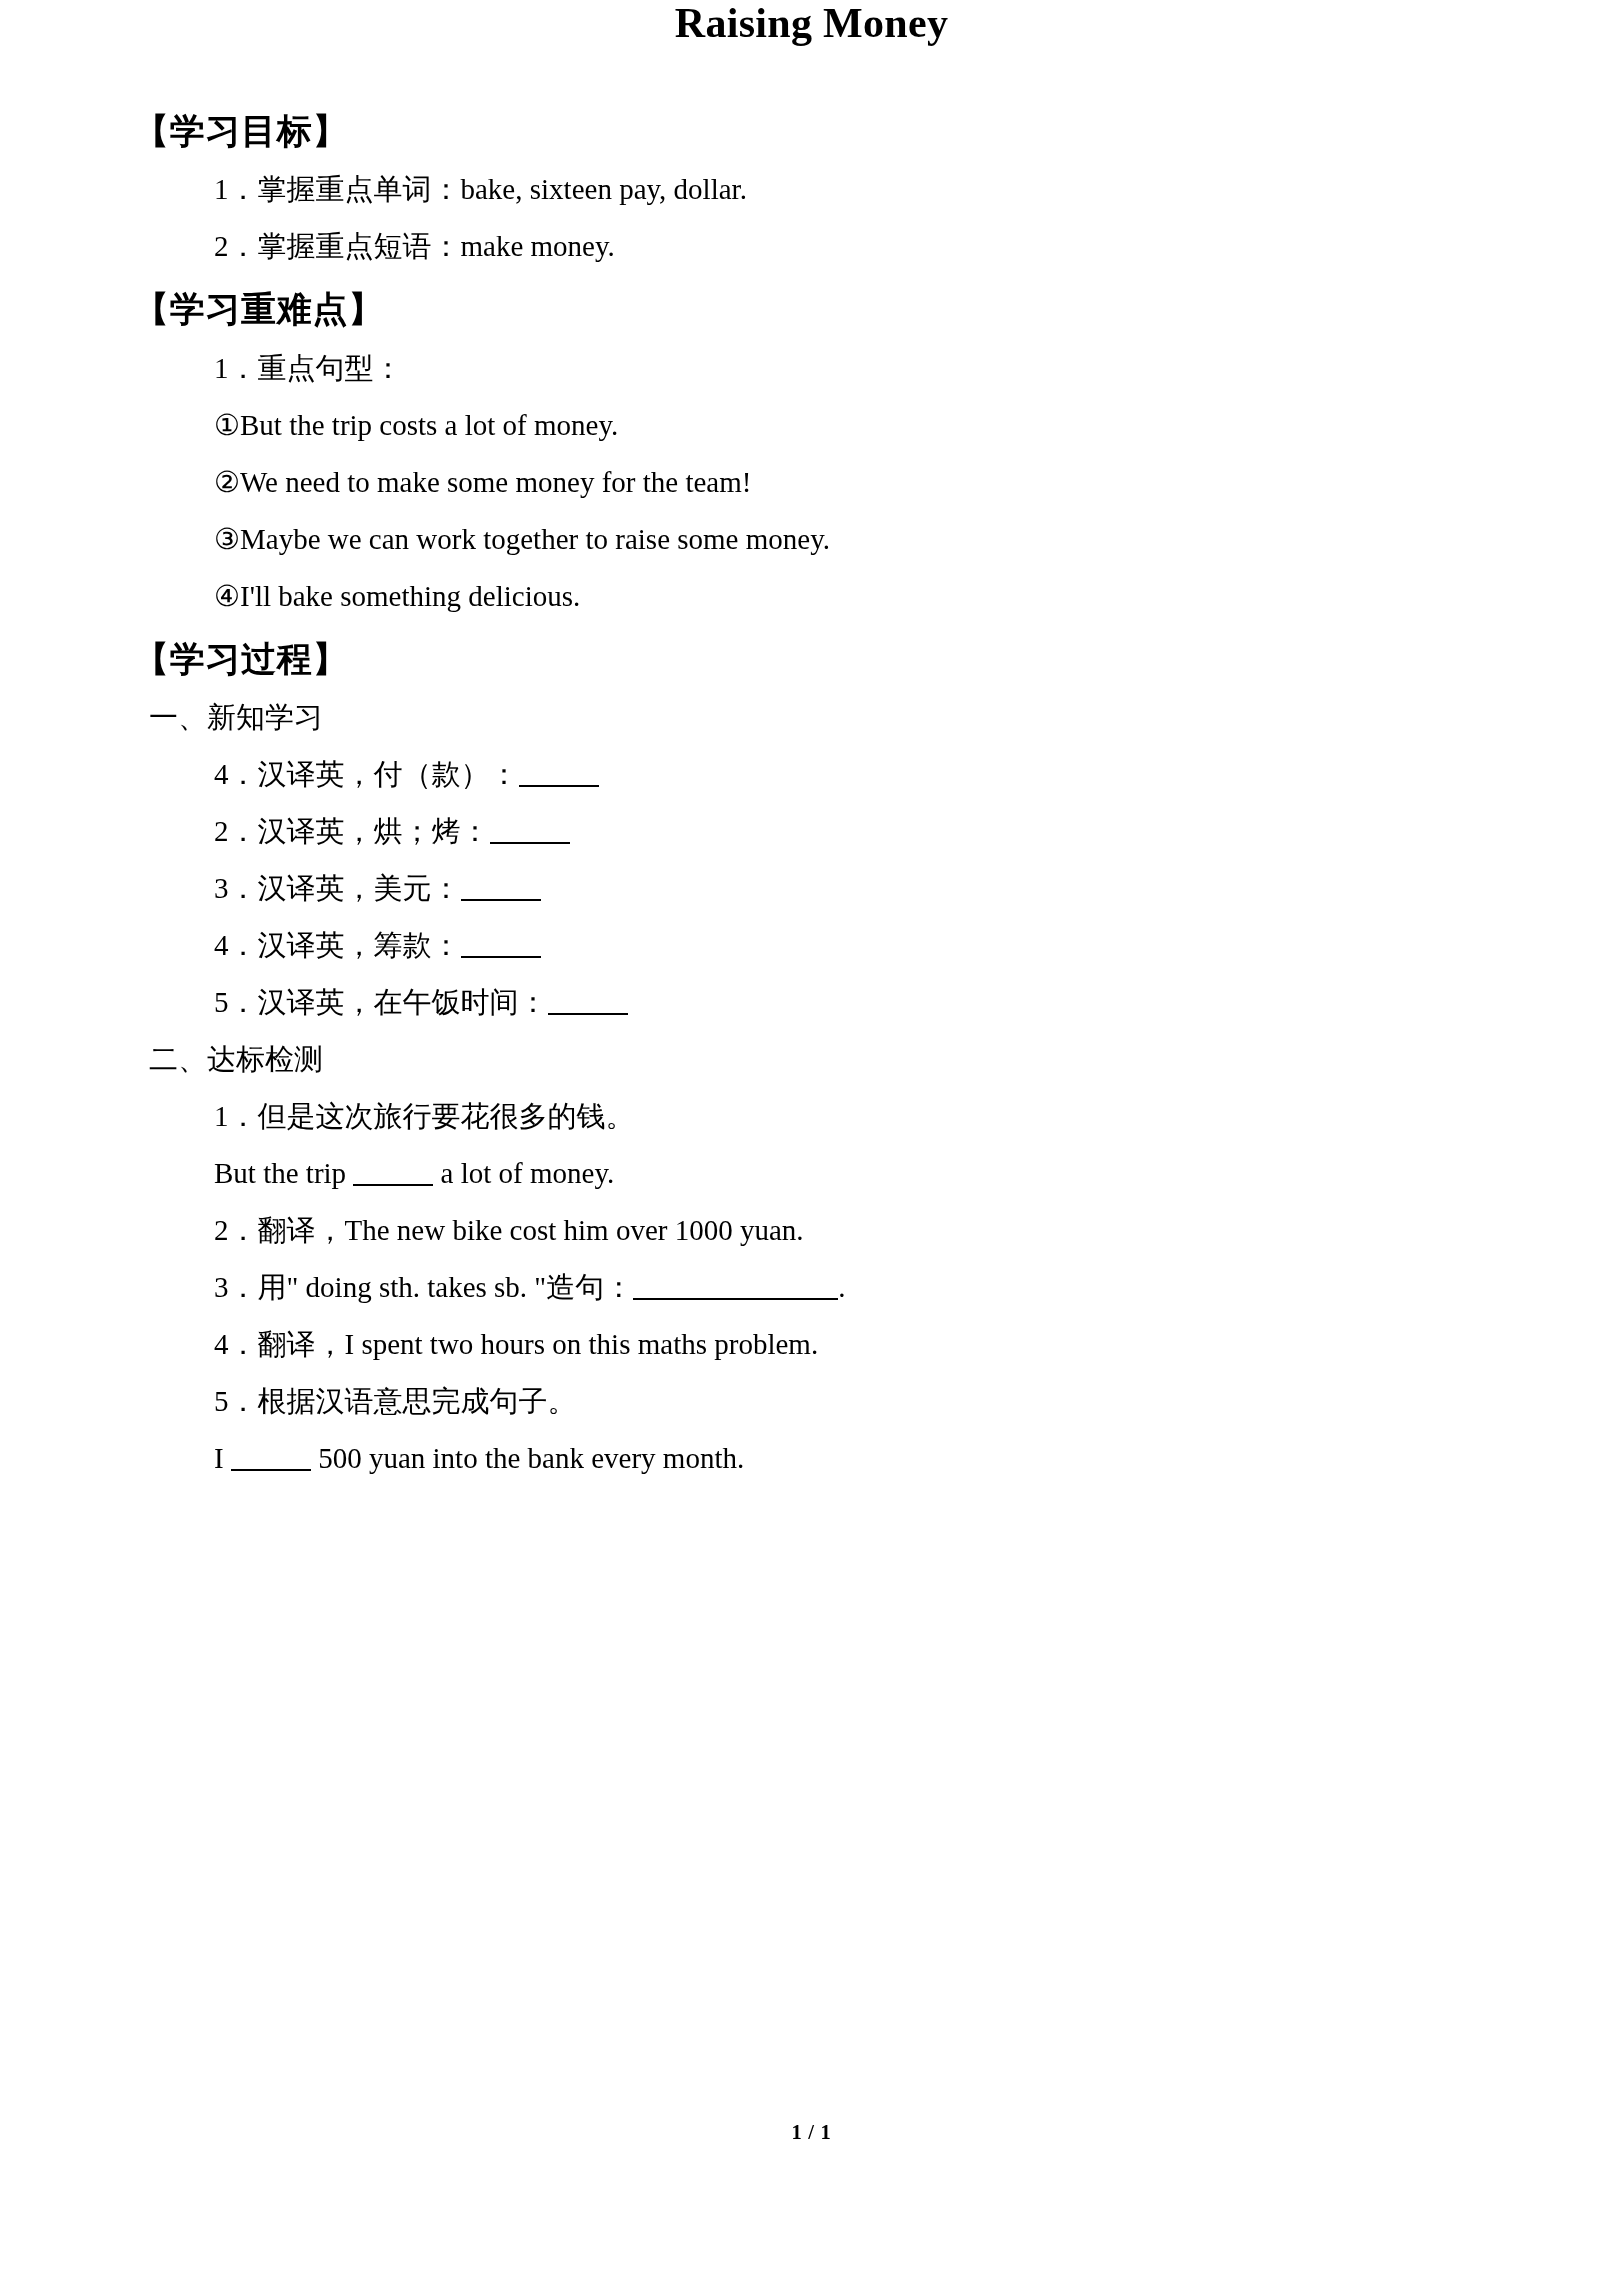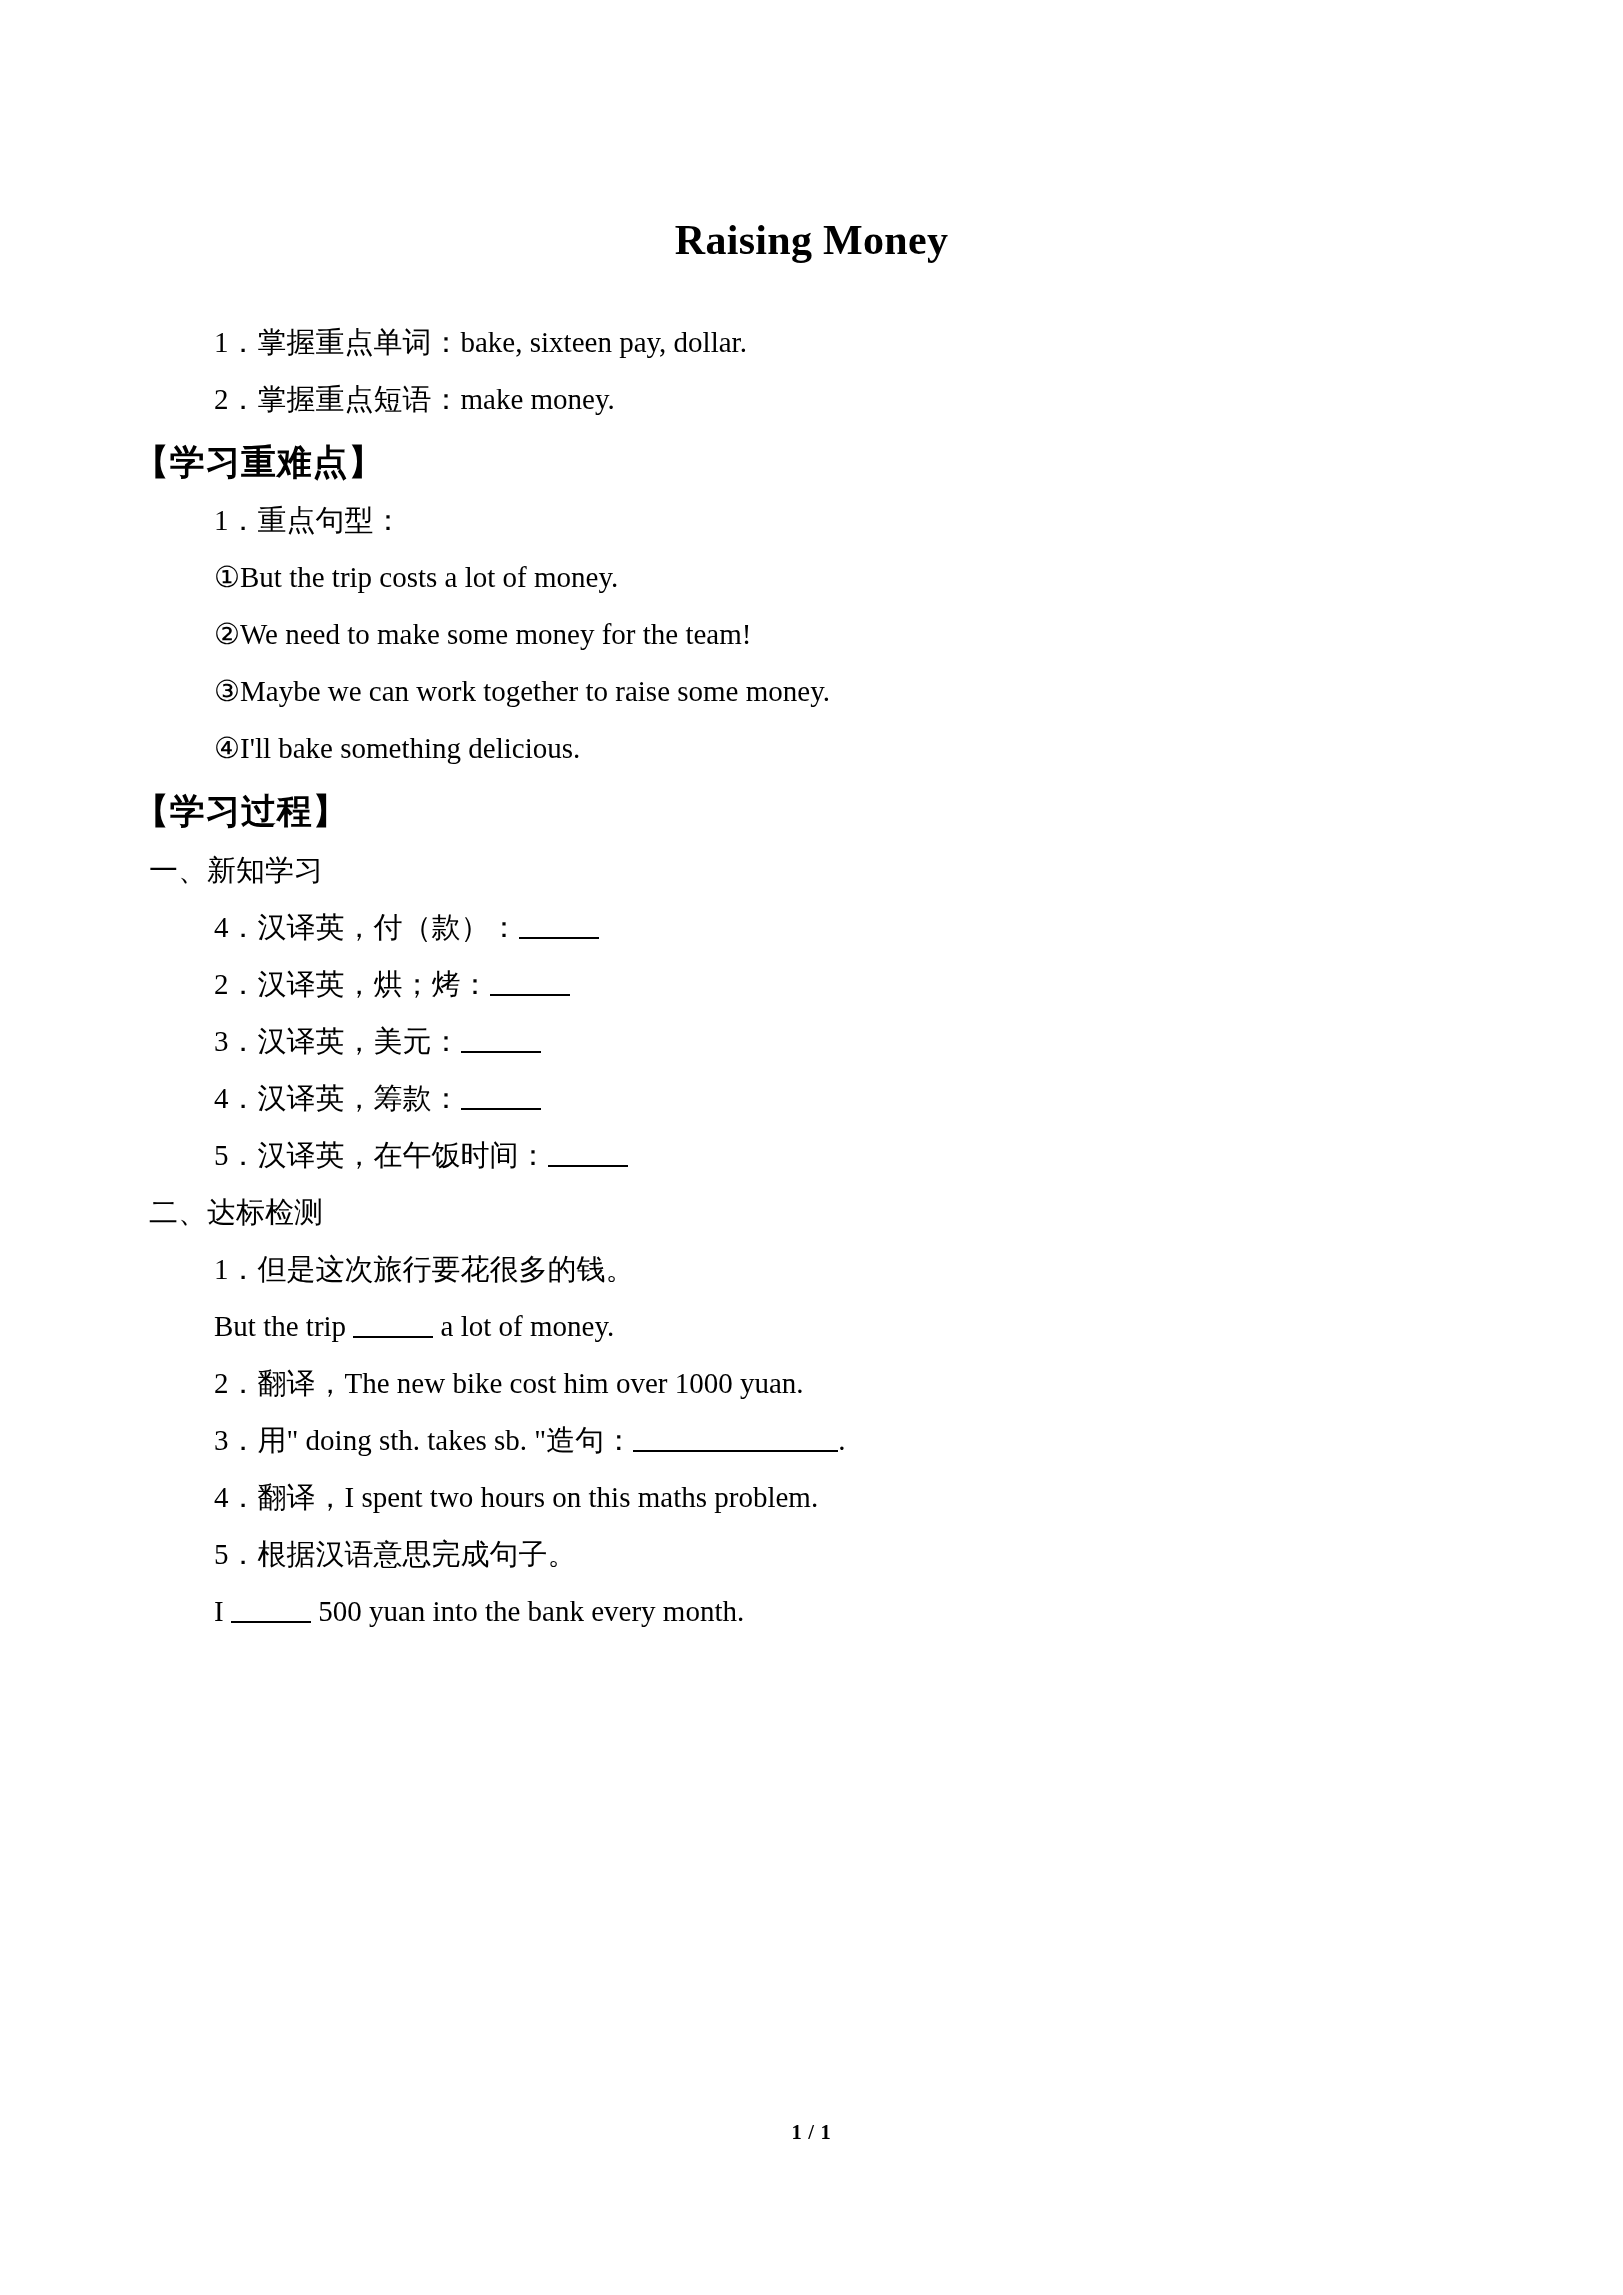--- a/index.html
+++ b/index.html
@@ -21,21 +21,20 @@
     padding: 0;
     overflow: hidden;
   }
   
   .doc-title {
     text-align: center;
     font-size: 42px;
     font-weight: bold;
     letter-spacing: 0.3px;
     margin: 0;
-    padding-top: 217px;
     line-height: 1.1;
   }
   
   .content {
     margin-top: 65px;
     padding-left: 134px;
     padding-right: 116px;
   }
   
   .section-heading {
@@ -87,20 +86,21 @@
 </style>
 </head>
 <body>
 
 <div class="page">
 
   <h1 class="doc-title">Raising Money</h1>
 
   <div class="content">
 
+    <div class="section-heading">【学习目标】</div>
 
     <div class="para indent after-heading">1．掌握重点单词：bake, sixteen pay, dollar.</div>
 
     <div class="para indent">2．掌握重点短语：make money.</div>
 
     <div class="section-heading gap-before-heading">【学习重难点】</div>
 
     <div class="para indent after-heading">1．重点句型：</div>
 
     <div class="para indent">①But the trip costs a lot of money.</div>

